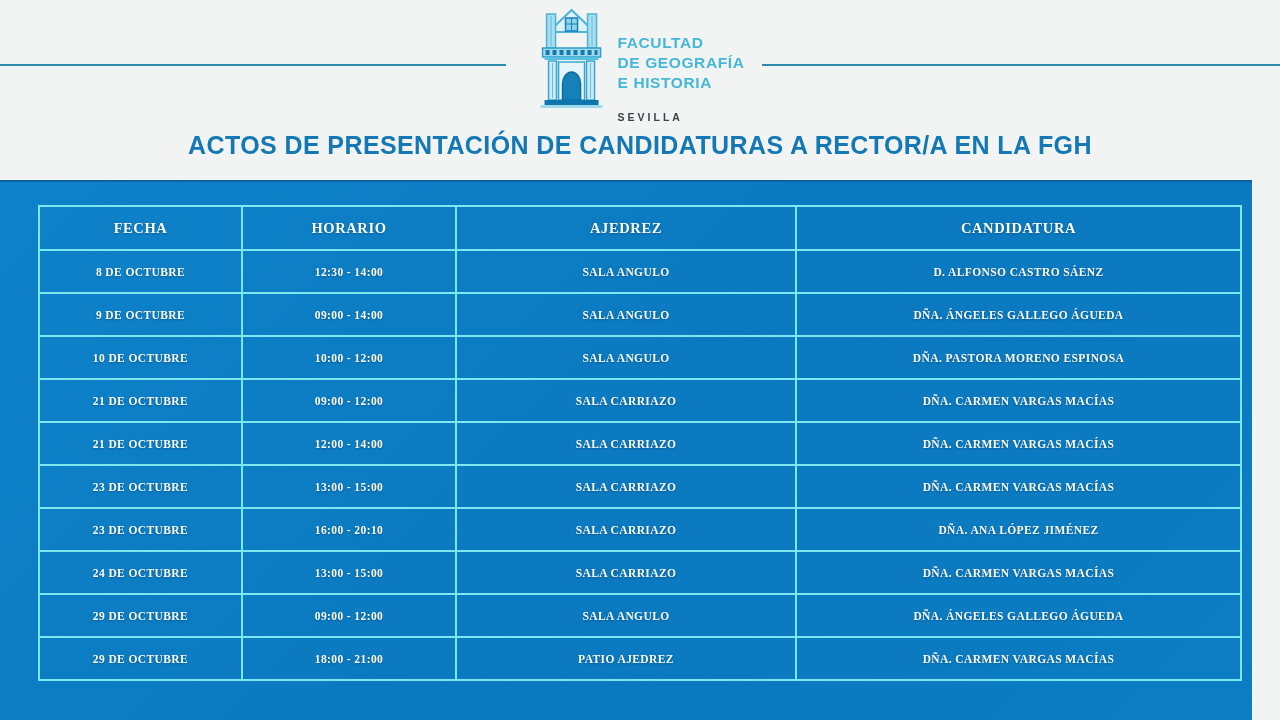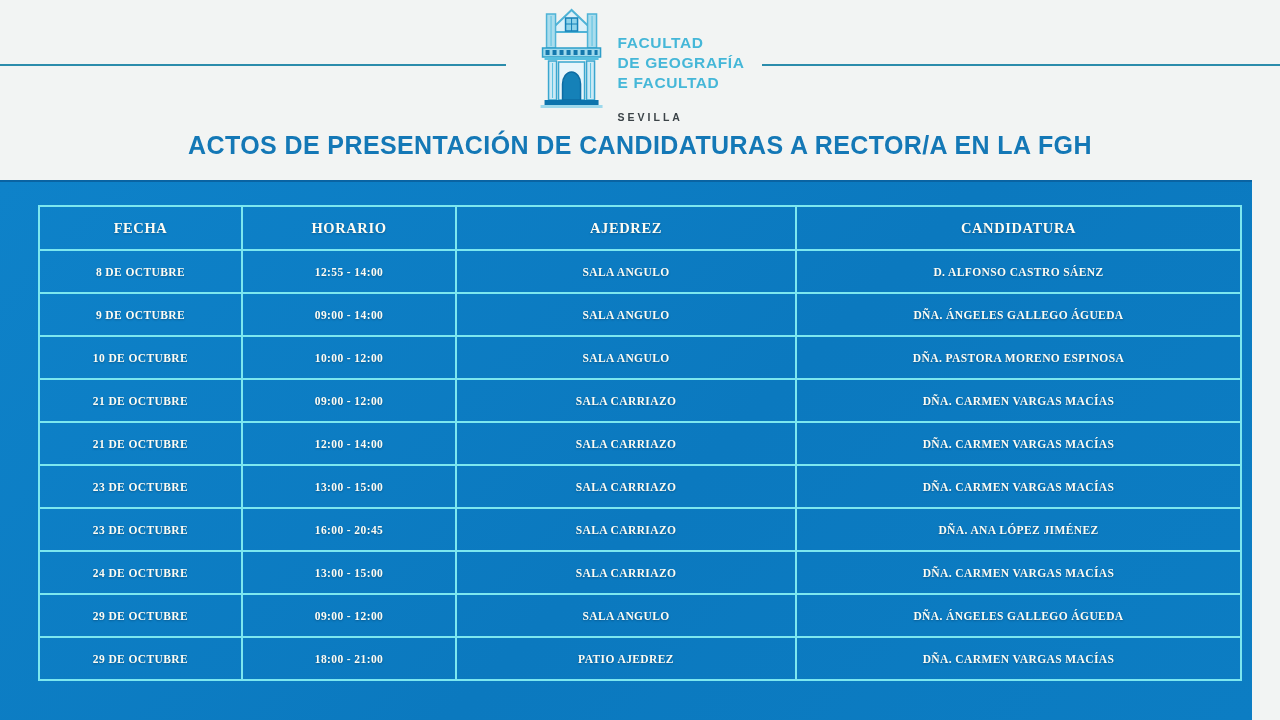--- a/index.html
+++ b/index.html
@@ -120,21 +120,21 @@
         <rect x="23" y="54" width="26" height="38" fill="#e7f5fb" stroke="#3aa6cf" stroke-width="1.5"></rect>
         <path d="M27 92 V76 a9 12 0 0 1 18 0 V92 Z" fill="#1581b8" stroke="#0d6ca3" stroke-width="1.5"></path>
 
         <rect x="9" y="92" width="54" height="6" fill="#0d74ad"></rect>
         <rect x="5" y="97" width="62" height="3" fill="#9ed9ec"></rect>
       </svg>
 
       <div class="logo-text">
         <div class="logo-line">FACULTAD</div>
         <div class="logo-line">DE GEOGRAFÍA</div>
-        <div class="logo-line">E FACULTAD</div>
+        <div class="logo-line">E HISTORIA</div>
         <div class="logo-city">SEVILLA</div>
       </div>
     </div>
 
     <h1 class="title">ACTOS DE PRESENTACIÓN DE CANDIDATURAS A RECTOR/A EN LA FGH</h1>
   </header>
 
   <main class="blue">
     <table class="schedule">
       <colgroup>
@@ -147,21 +147,21 @@
         <tr id="head-row">
             <th>FECHA</th>
             <th>HORARIO</th>
             <th>AJEDREZ</th>
             <th>CANDIDATURA</th>
           </tr>
       </thead>
       <tbody id="body-rows">
           <tr>
             <td>8 DE OCTUBRE</td>
-            <td>12:55 - 14:00</td>
+            <td>12:30 - 14:00</td>
             <td>SALA ANGULO</td>
             <td>D. ALFONSO CASTRO SÁENZ</td>
           </tr>
           <tr>
             <td>9 DE OCTUBRE</td>
             <td>09:00 - 14:00</td>
             <td>SALA ANGULO</td>
             <td>DÑA. ÁNGELES GALLEGO ÁGUEDA</td>
           </tr>
           <tr>
@@ -183,21 +183,21 @@
             <td>DÑA. CARMEN VARGAS MACÍAS</td>
           </tr>
           <tr>
             <td>23 DE OCTUBRE</td>
             <td>13:00 - 15:00</td>
             <td>SALA CARRIAZO</td>
             <td>DÑA. CARMEN VARGAS MACÍAS</td>
           </tr>
           <tr>
             <td>23 DE OCTUBRE</td>
-            <td>16:00 - 20:45</td>
+            <td>16:00 - 20:10</td>
             <td>SALA CARRIAZO</td>
             <td>DÑA. ANA LÓPEZ JIMÉNEZ</td>
           </tr>
           <tr>
             <td>24 DE OCTUBRE</td>
             <td>13:00 - 15:00</td>
             <td>SALA CARRIAZO</td>
             <td>DÑA. CARMEN VARGAS MACÍAS</td>
           </tr>
           <tr>

